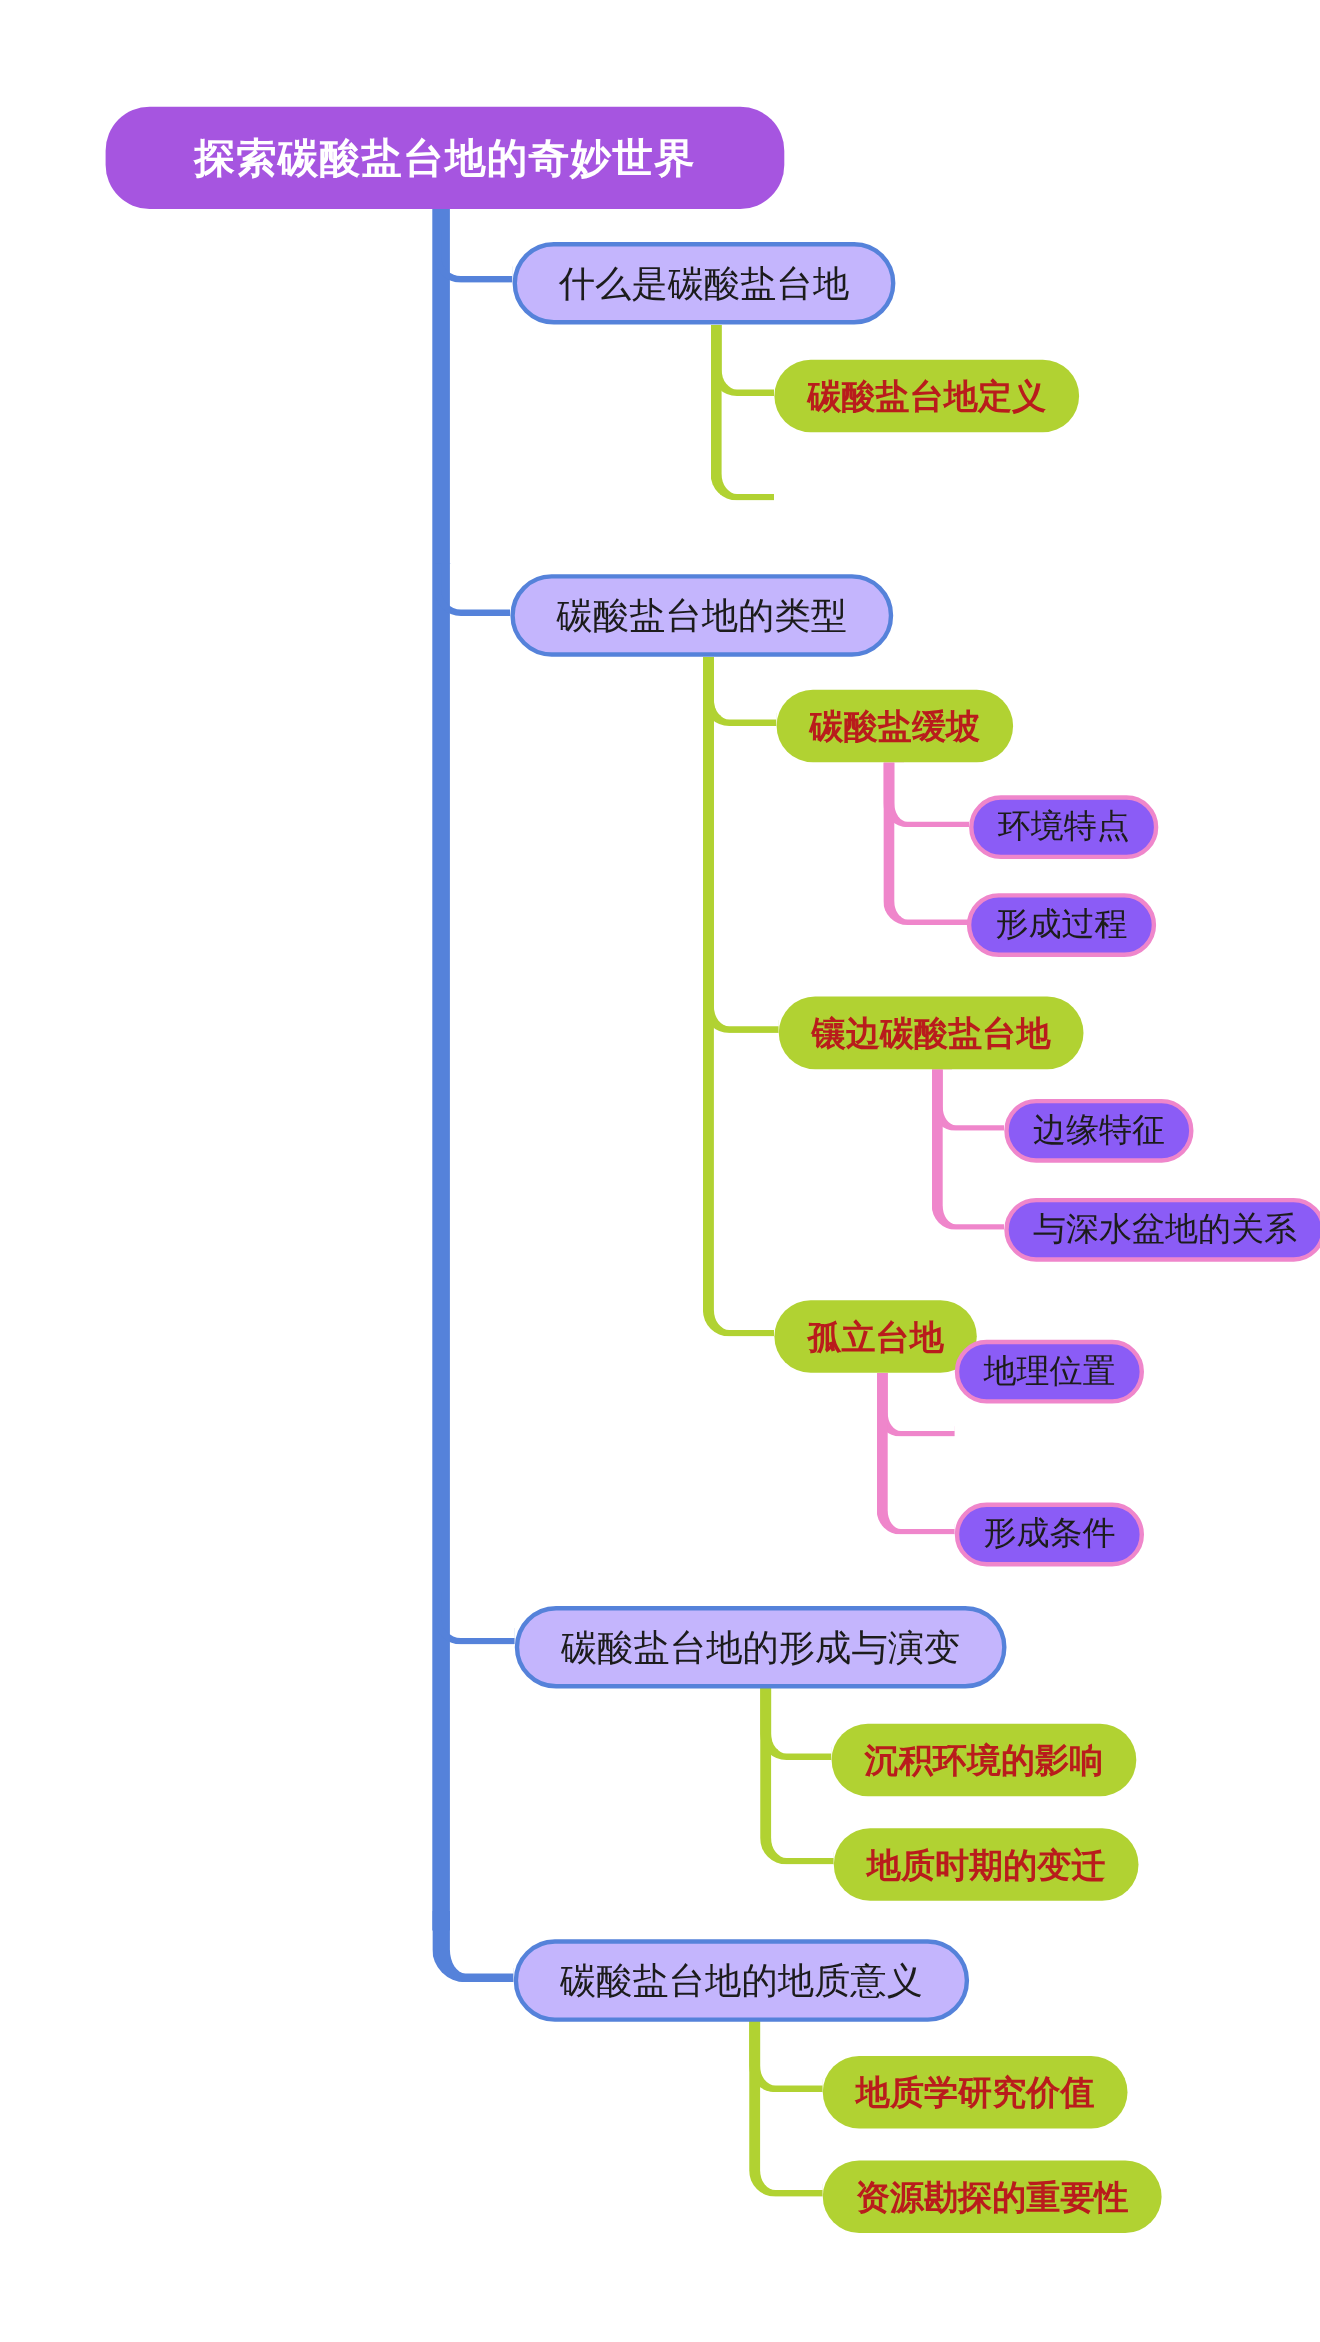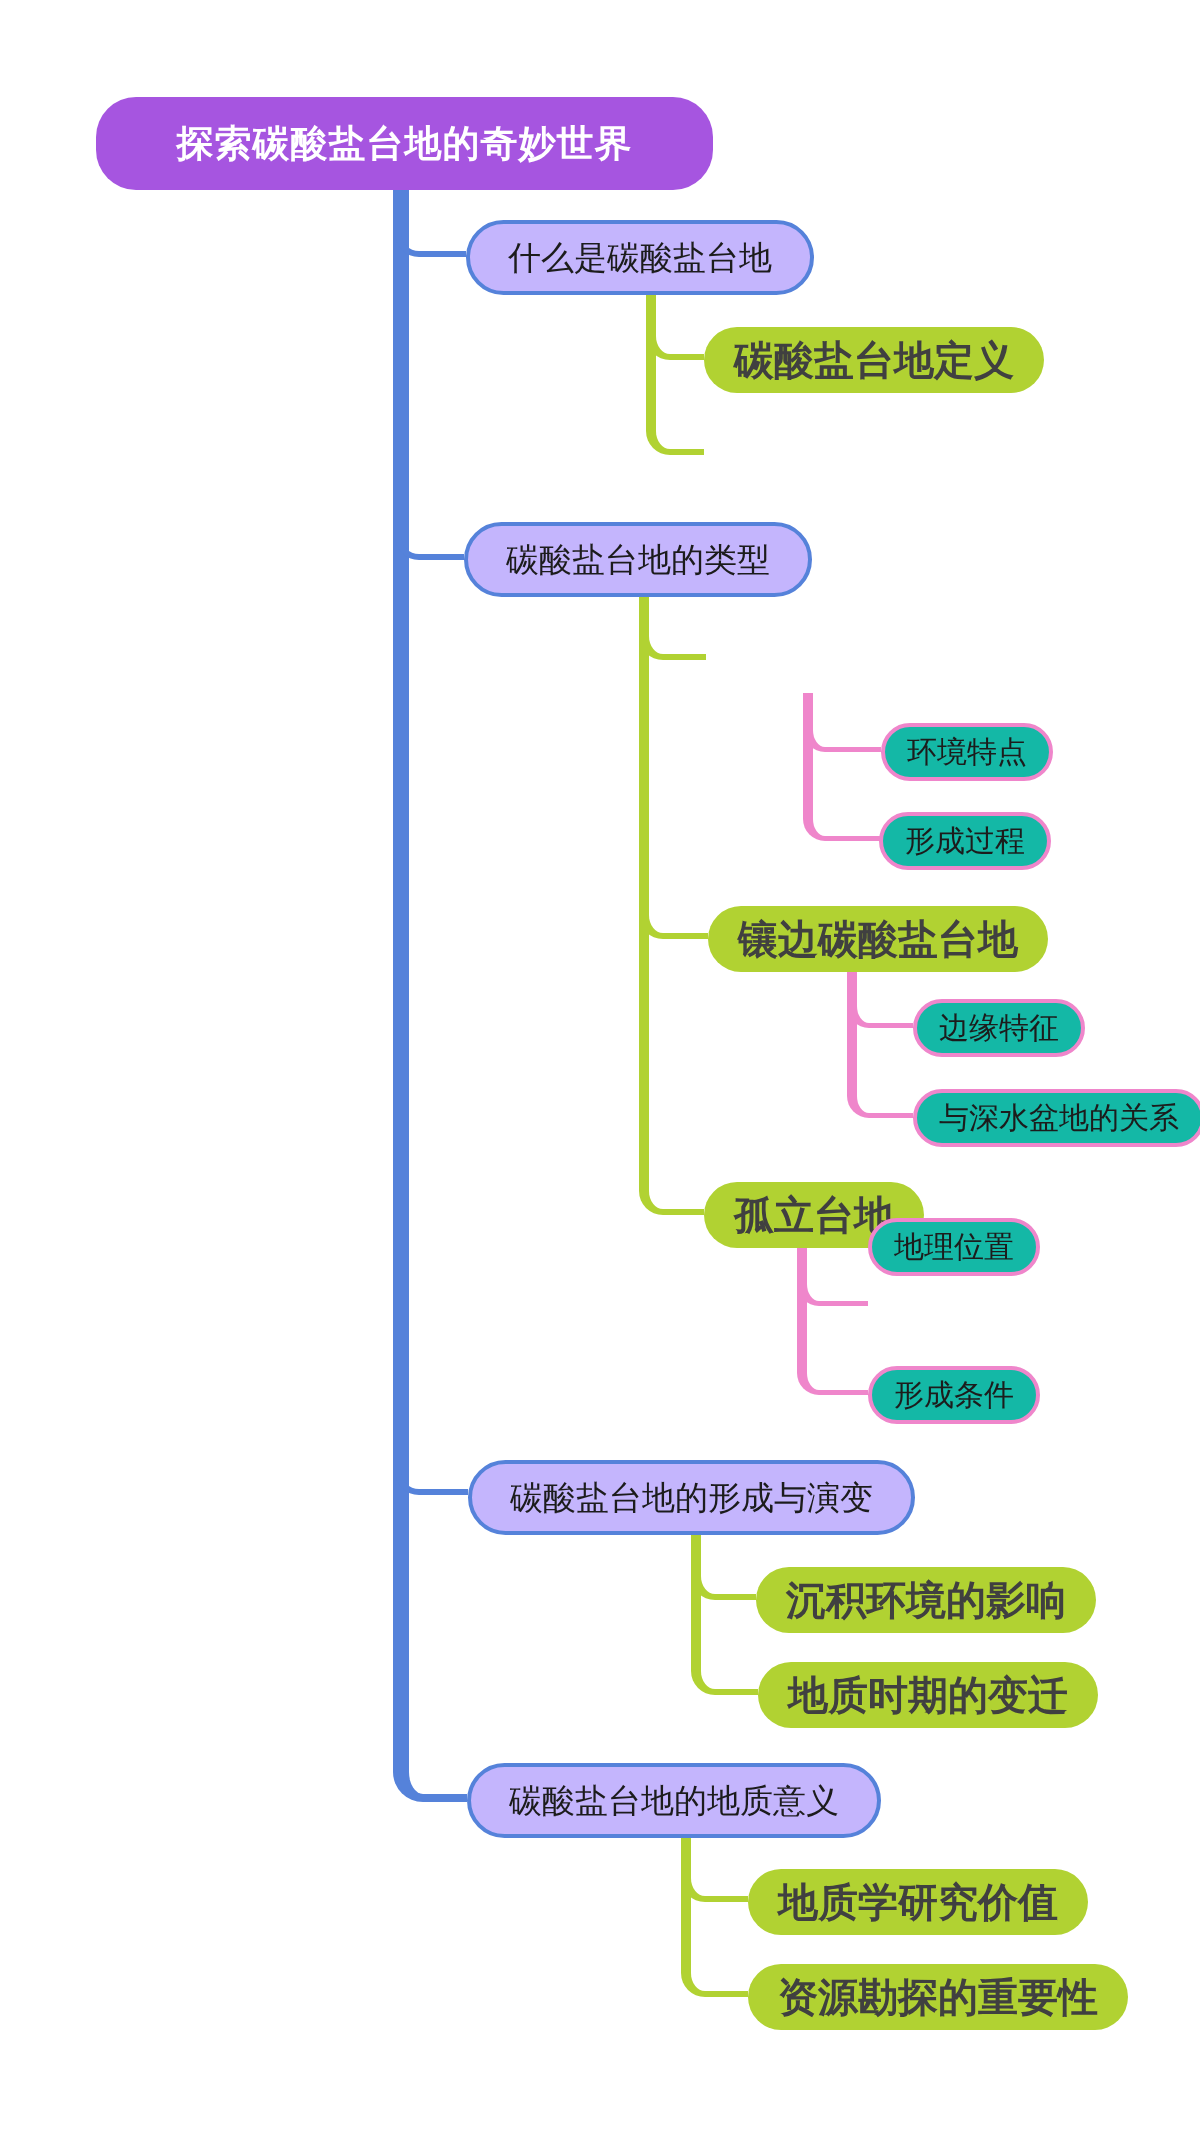--- a/index.html
+++ b/index.html
@@ -22,25 +22,25 @@
   }
   .root{
     background:var(--purple);color:#fff;font-weight:bold;font-size:37px;
     height:93px;border-radius:40px;padding:0 48px;letter-spacing:1px;
   }
   .l1{
     background:#c4b5fd;border:4px solid var(--blue);color:var(--ink);
     font-size:33px;height:75px;border-radius:38px;padding:0 38px;
   }
   .l2{
-    background:var(--green);color:#404040;font-weight:bold;font-size:40px;
+    background:var(--green);color:#b91c1c;font-weight:bold;font-size:31px;
     height:66px;border-radius:33px;padding:0 30px;
   }
   .l3{
-    background:#14b8a6;border:4px solid var(--pink);color:var(--ink);
+    background:#8b5cf6;border:4px solid var(--pink);color:var(--ink);
     font-size:30px;height:58px;border-radius:29px;padding:0 22px;
   }
   .conn{position:absolute;box-sizing:border-box;border:0 solid transparent;}
   .conn.blue{border-color:var(--blue);border-left-width:6px;border-bottom-width:6px;border-bottom-left-radius:24px;}
   .conn.green{border-color:var(--green);border-left-width:10px;border-bottom-width:6px;border-bottom-left-radius:24px;}
   .conn.pink{border-color:var(--pink);border-left-width:10px;border-bottom-width:5px;border-bottom-left-radius:22px;}
   .trunk{position:absolute;left:357px;top:188px;width:16px;height:1567px;background:var(--blue);}
   .trunk-elbow{
     position:absolute;left:357px;top:1737px;width:74px;height:65px;box-sizing:border-box;
     border:0 solid var(--blue);border-left-width:16px;border-bottom-width:8px;border-bottom-left-radius:30px;
@@ -82,20 +82,21 @@
 
   <div class="node root" style="left:60px;top:97px;min-width:617px;">探索碳酸盐台地的奇妙世界</div>
 
   <div class="node l1" style="left:430px;top:220px;">什么是碳酸盐台地</div>
   <div class="node l1" style="left:428px;top:522px;">碳酸盐台地的类型</div>
   <div class="node l1" style="left:432px;top:1460px;">碳酸盐台地的形成与演变</div>
   <div class="node l1" style="left:431px;top:1763px;">碳酸盐台地的地质意义</div>
 
   <div class="node l2" style="left:668px;top:327px;">碳酸盐台地定义</div>
 
+  <div class="node l2" style="left:670px;top:627px;">碳酸盐缓坡</div>
   <div class="node l2" style="left:672px;top:906px;">镶边碳酸盐台地</div>
   <div class="node l2" style="left:668px;top:1182px;">孤立台地</div>
 
   <div class="node l2" style="left:720px;top:1567px;">沉积环境的影响</div>
   <div class="node l2" style="left:722px;top:1662px;">地质时期的变迁</div>
 
   <div class="node l2" style="left:712px;top:1964px;">资源勘探的重要性</div>
   <div class="node l2" style="left:712px;top:1869px;">地质学研究价值</div>
 
   <div class="node l3" style="left:845px;top:723px;">环境特点</div>

